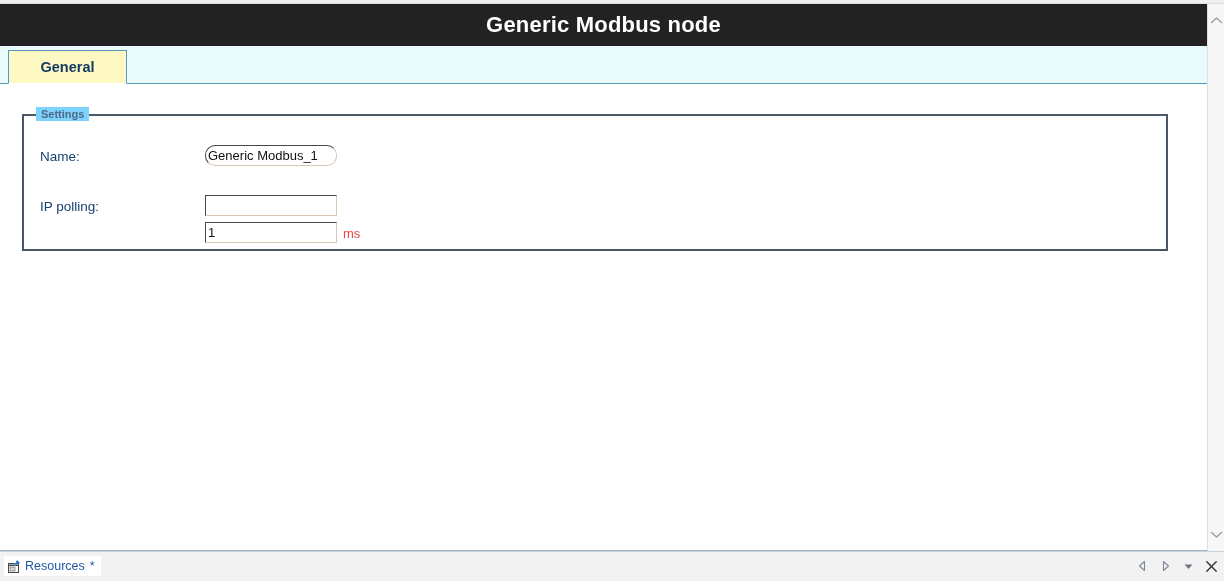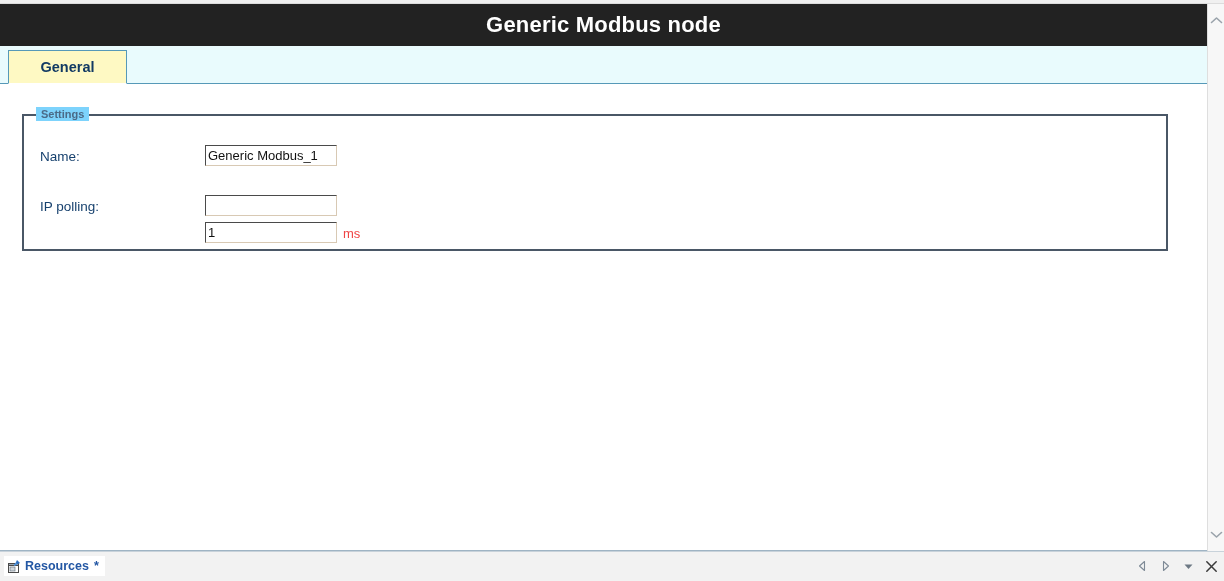--- a/index.html
+++ b/index.html
@@ -153,21 +153,21 @@
     position: absolute;
     left: 343px;
     font-size: 13px;
     color: #ef4444;
   }
 
   .row-name    { left: 40px; top: 61px; }
   .row-ip      { left: 40px; top: 111px; }
   .row-poll    { left: 40px; top: 138px; }
 
-  .in-name { top: 61px; }
+  .in-name { top: 61px; border-radius: 10px; }
   .in-ip   { top: 111px; }
   .in-poll { top: 138px; }
   .unit-poll { top: 142px; }
 
   
   .bottom-divider {
     position: absolute;
     left: 0; top: 550px;
     width: 1207px; height: 1px;
     background: #9fb4c4;
@@ -183,21 +183,20 @@
   .resources-tab {
     position: absolute;
     left: 4px; top: 4px;
     height: 20px;
     display: flex;
     align-items: center;
     gap: 4px;
     background: #ffffff;
     padding: 0 6px 0 2px;
     cursor: default;
-    font-weight: bold;
   }
   .res-icon {
     width: 15px; height: 15px;
     display: block;
   }
   .res-text {
     font-size: 12.5px;
     color: #2357a4;
     font-family: "Liberation Sans", sans-serif;
     white-space: nowrap;

